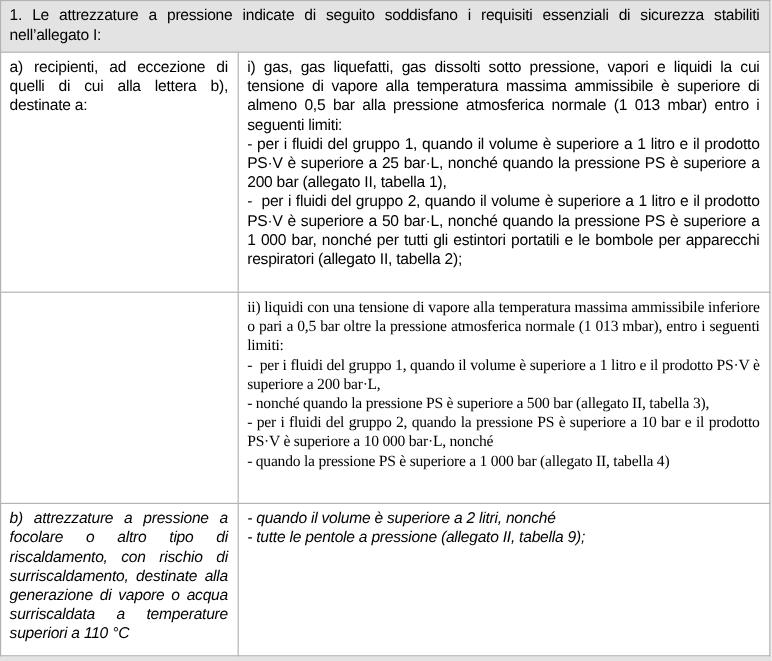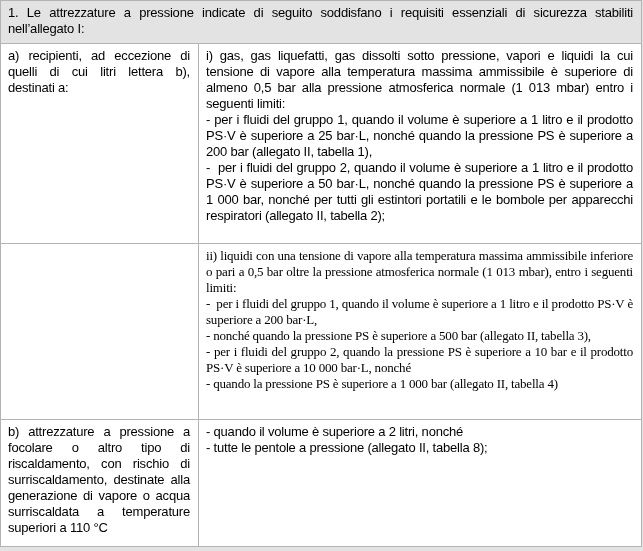--- a/index.html
+++ b/index.html
@@ -32,47 +32,47 @@
     text-align: justify;
     white-space: pre-wrap;
     overflow: hidden;
   }
   td.hdr {
     background: var(--header-bg, #e3e3e3);
   }
   tr.tr-header { height: 43px;  }
   tr.tr-a      { height: 200px; }
   tr.tr-ii     { height: 176px; font-family: Liberation Serif, serif; }
-  tr.tr-b      { height: 127px; }
+  tr.tr-b      { height: 127px; font-style: italic; }
 </style>
 </head>
 <body>
 
 <table class="reg-table">
   <colgroup>
     <col class="c-left">
     <col class="c-right">
   </colgroup>
   <tbody>
     <tr class="tr-header">
       <td class="hdr" colspan="2">1. Le attrezzature a pressione indicate di seguito soddisfano i requisiti essenziali di sicurezza stabiliti nell’allegato I:</td>
     </tr>
     <tr class="tr-a">
-      <td>a) recipienti, ad eccezione di quelli di cui litri lettera b), destinati a:</td>
+      <td>a) recipienti, ad eccezione di quelli di cui alla lettera b), destinate a:</td>
       <td>i) gas, gas liquefatti, gas dissolti sotto pressione, vapori e liquidi la cui tensione di vapore alla temperatura massima ammissibile è superiore di almeno 0,5 bar alla pressione atmosferica normale (1 013 mbar) entro i seguenti limiti:
 - per i fluidi del gruppo 1, quando il volume è superiore a 1 litro e il prodotto PS·V è superiore a 25 bar·L, nonché quando la pressione PS è superiore a 200 bar (allegato II, tabella 1),
 -  per i fluidi del gruppo 2, quando il volume è superiore a 1 litro e il prodotto PS·V è superiore a 50 bar·L, nonché quando la pressione PS è superiore a 1 000 bar, nonché per tutti gli estintori portatili e le bombole per apparecchi respiratori (allegato II, tabella 2);</td>
     </tr>
     <tr class="tr-ii">
       <td></td>
       <td>ii) liquidi con una tensione di vapore alla temperatura massima ammissibile inferiore o pari a 0,5 bar oltre la pressione atmosferica normale (1 013 mbar), entro i seguenti limiti:
 -  per i fluidi del gruppo 1, quando il volume è superiore a 1 litro e il prodotto PS·V è superiore a 200 bar·L,
 - nonché quando la pressione PS è superiore a 500 bar (allegato II, tabella 3),
 - per i fluidi del gruppo 2, quando la pressione PS è superiore a 10 bar e il prodotto PS·V è superiore a 10 000 bar·L, nonché
 - quando la pressione PS è superiore a 1 000 bar (allegato II, tabella 4)</td>
     </tr>
     <tr class="tr-b">
       <td>b) attrezzature a pressione a focolare o altro tipo di riscaldamento, con rischio di surriscaldamento, destinate alla generazione di vapore o acqua surriscaldata a temperature superiori a 110 °C</td>
       <td>- quando il volume è superiore a 2 litri, nonché
-- tutte le pentole a pressione (allegato II, tabella 8);</td>
+- tutte le pentole a pressione (allegato II, tabella 9);</td>
     </tr>
   </tbody>
 </table>
 
 </body></html>

